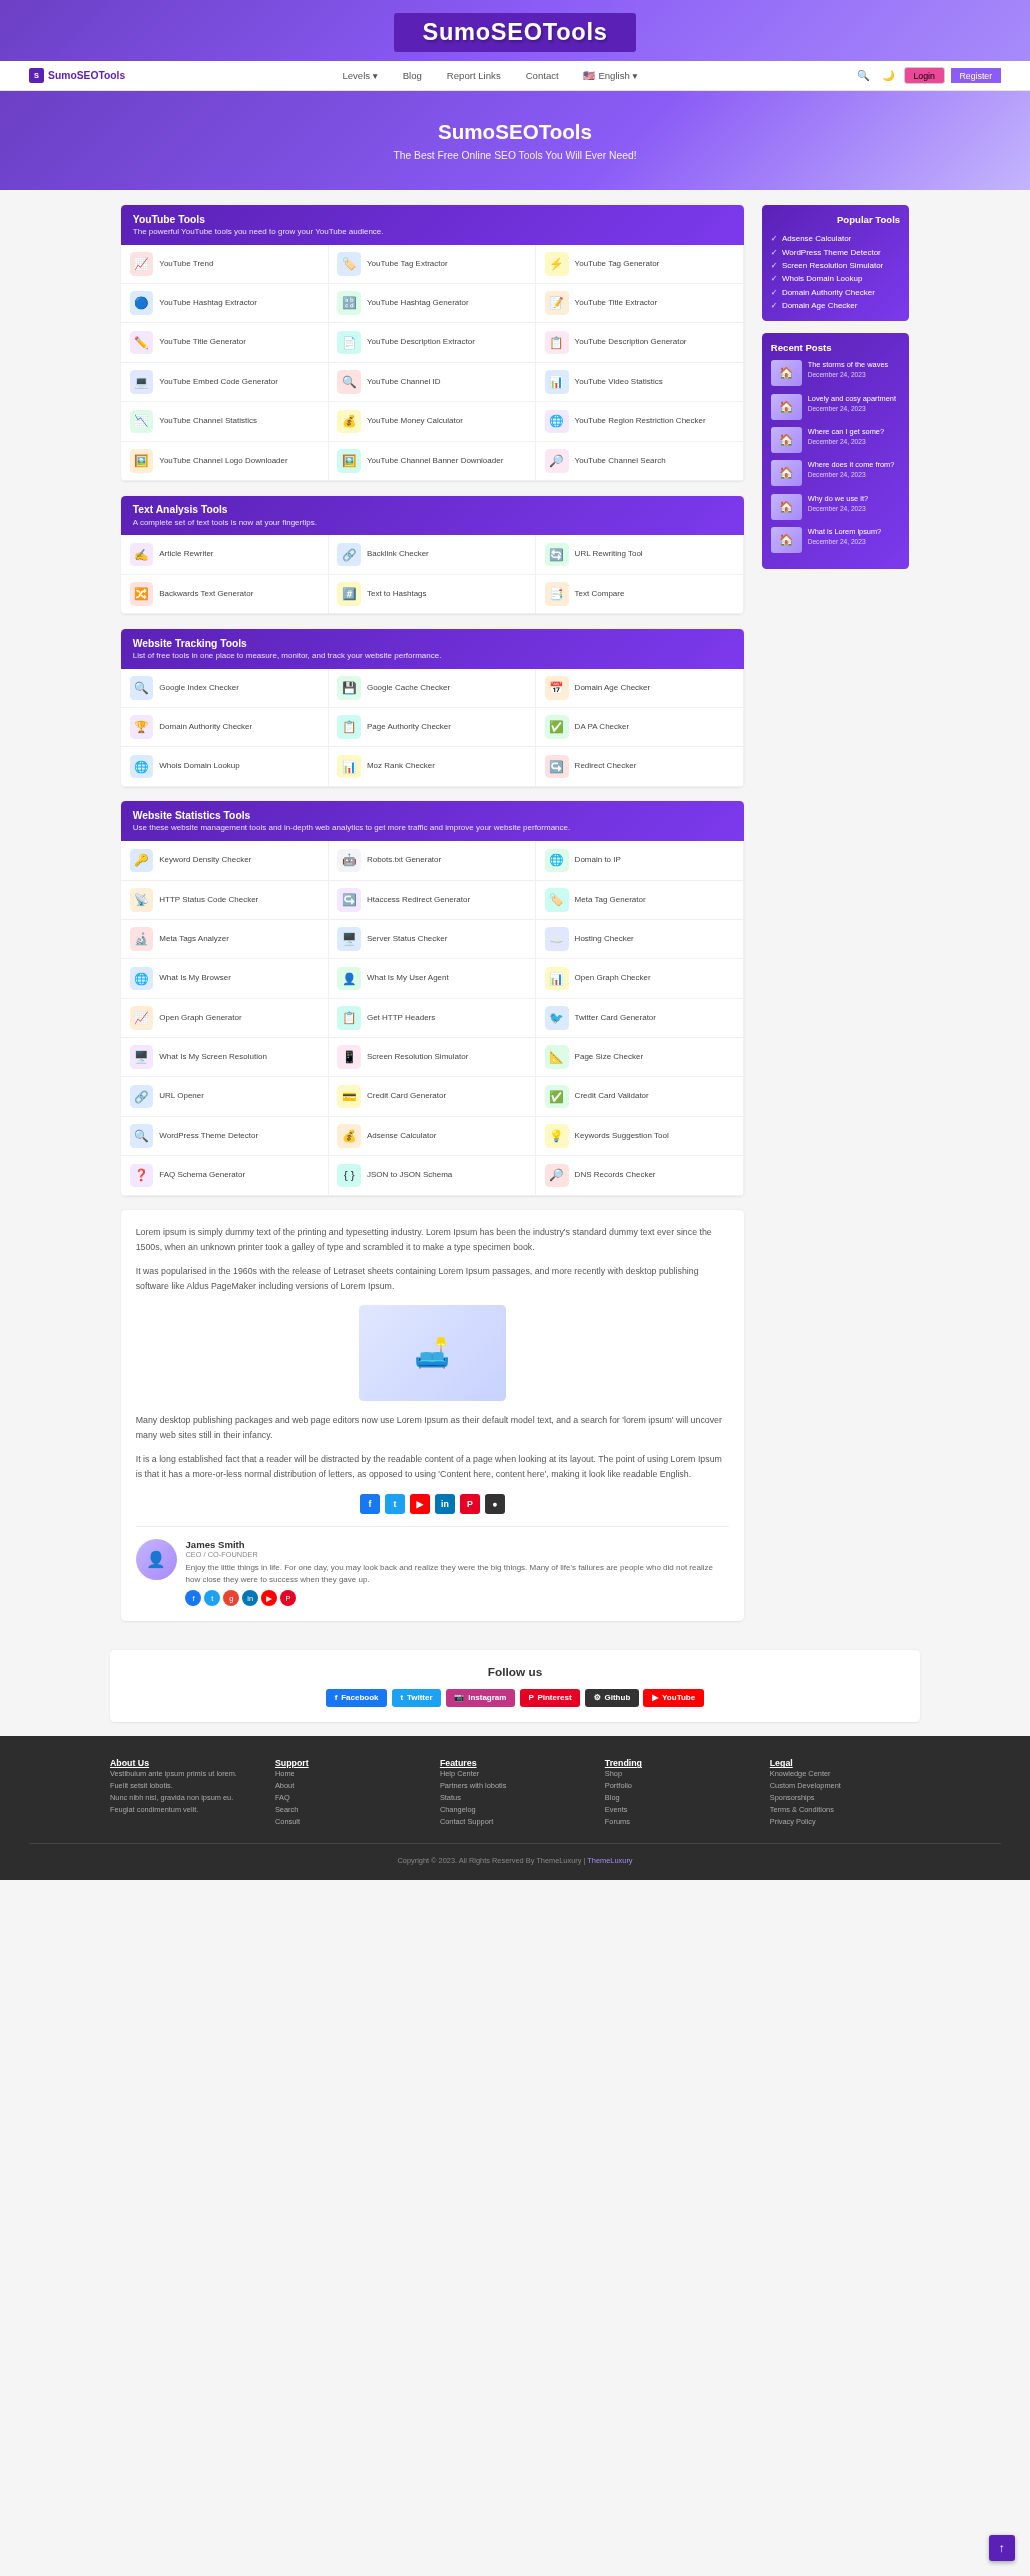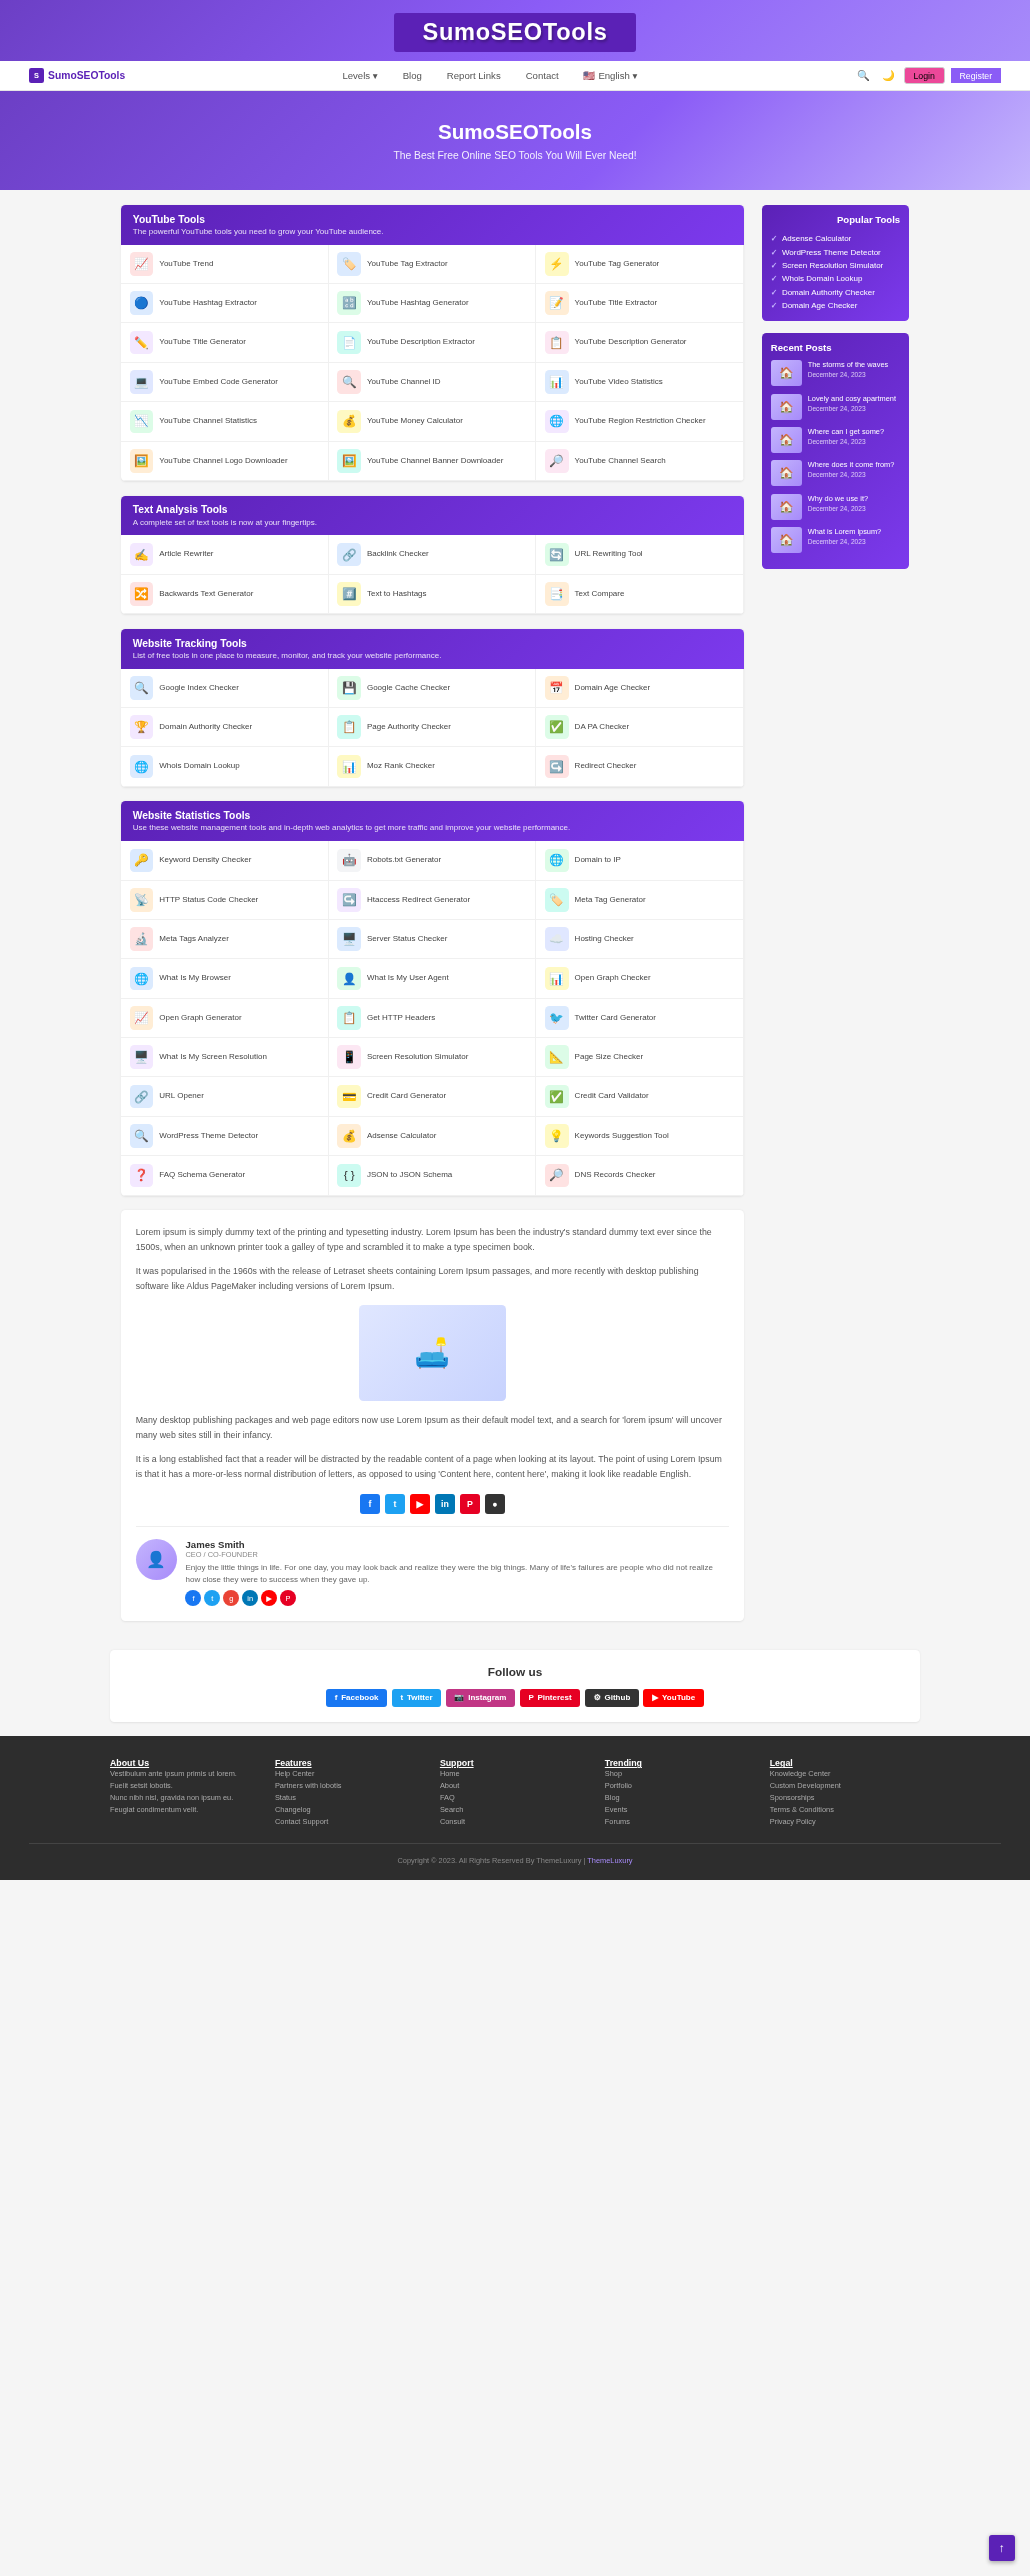--- a/index.html
+++ b/index.html
@@ -753,34 +753,34 @@
 <footer class="footer">
   <div class="footer-grid" id="footer-cols">
       <div class="footer-col">
         <h5>About Us</h5>
         <a href="#">Vestibulum ante ipsum primis ut lorem.</a>
         <a href="#">Fuelit setsit lobotis.</a>
         <a href="#">Nunc nibh nisl, gravida non ipsum eu.</a>
         <a href="#">Feugiat condimentum velit.</a>
       </div>
       <div class="footer-col">
+        <h5>Support</h5>
+        <a href="#">Home</a>
+        <a href="#">About</a>
+        <a href="#">FAQ</a>
+        <a href="#">Search</a>
+        <a href="#">Consult</a>
+      </div>
+      <div class="footer-col">
         <h5>Features</h5>
         <a href="#">Help Center</a>
         <a href="#">Partners with lobotis</a>
         <a href="#">Status</a>
         <a href="#">Changelog</a>
         <a href="#">Contact Support</a>
-      </div>
-      <div class="footer-col">
-        <h5>Support</h5>
-        <a href="#">Home</a>
-        <a href="#">About</a>
-        <a href="#">FAQ</a>
-        <a href="#">Search</a>
-        <a href="#">Consult</a>
       </div>
       <div class="footer-col">
         <h5>Trending</h5>
         <a href="#">Shop</a>
         <a href="#">Portfolio</a>
         <a href="#">Blog</a>
         <a href="#">Events</a>
         <a href="#">Forums</a>
       </div>
       <div class="footer-col">

